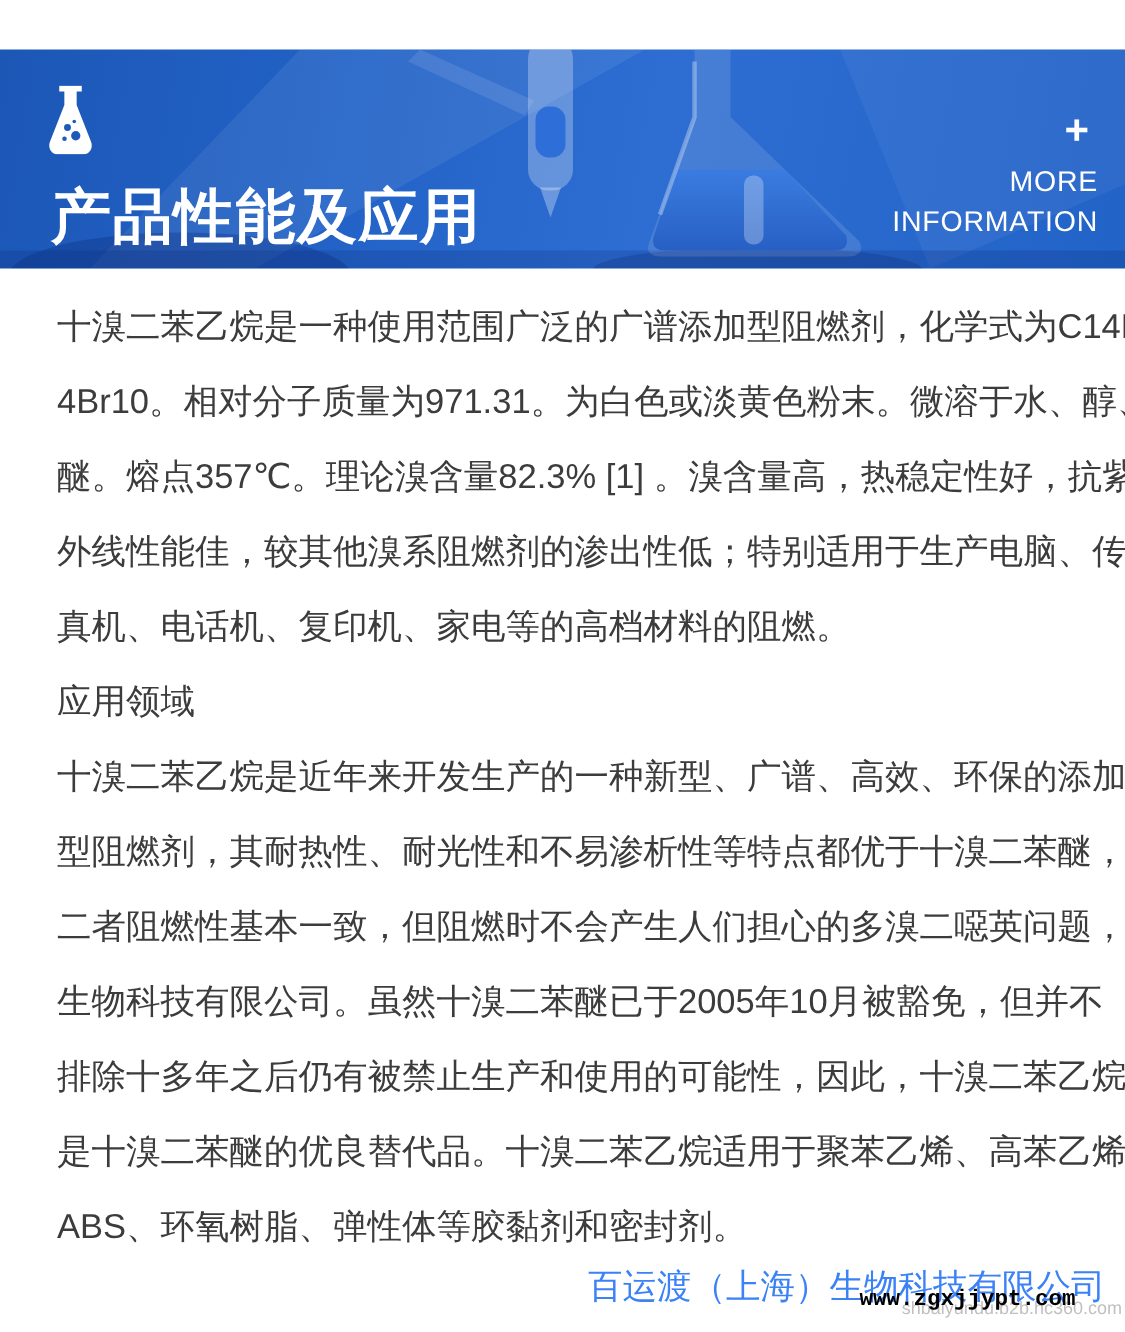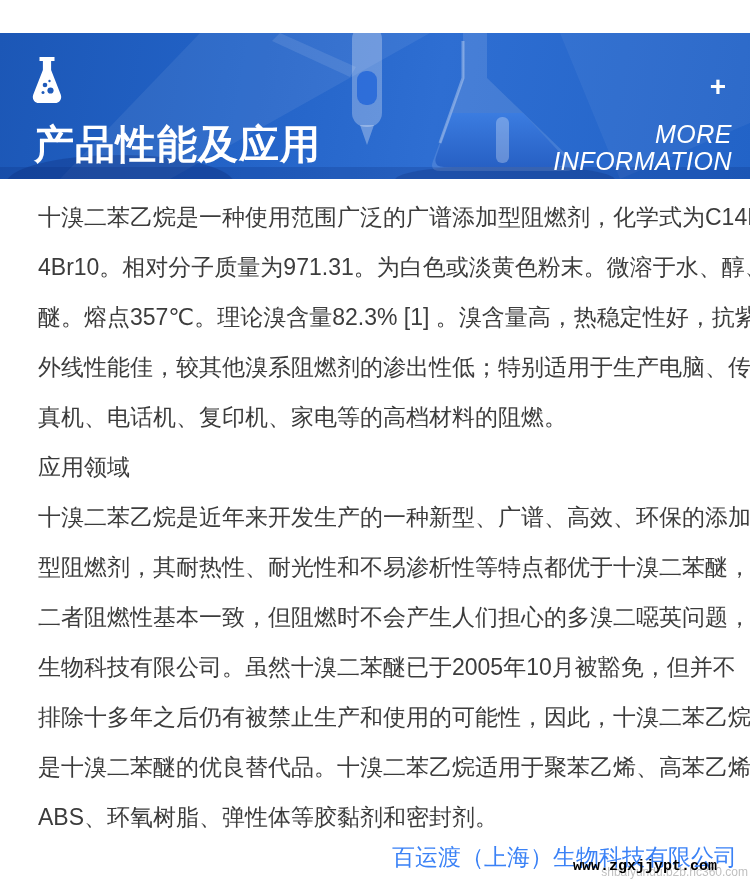--- a/index.html
+++ b/index.html
@@ -15,21 +15,21 @@
   .banner-art{position:absolute;top:0;left:0;pointer-events:none;}
   .flask-badge{position:absolute;left:32px;top:24px;width:30px;height:46px;}
   .banner-title{
     position:absolute;left:34px;top:84px;
     font-size:40px;font-weight:bold;color:#ffffff;letter-spacing:1px;white-space:nowrap;
   }
   .more-info{
     position:absolute;top:40px;right:18px;text-align:right;color:#ffffff;cursor:pointer;
   }
   .more-plus{font-size:28px;font-weight:bold;line-height:28px;padding-right:6px;}
-  .more-lines{margin-top:20px;font-size:25px;line-height:27px;letter-spacing:0.5px;font-style:italic;}
+  .more-lines{margin-top:7px;font-size:19px;line-height:27px;letter-spacing:0.5px;}
   
   .content{
     position:absolute;top:179px;left:0;width:750px;padding-top:13px;box-sizing:border-box;
     color:#3c3c3c;
   }
   .line{
     height:50px;line-height:50px;white-space:nowrap;
     padding-left:38px;font-size:23px;letter-spacing:0px;
   }
   

